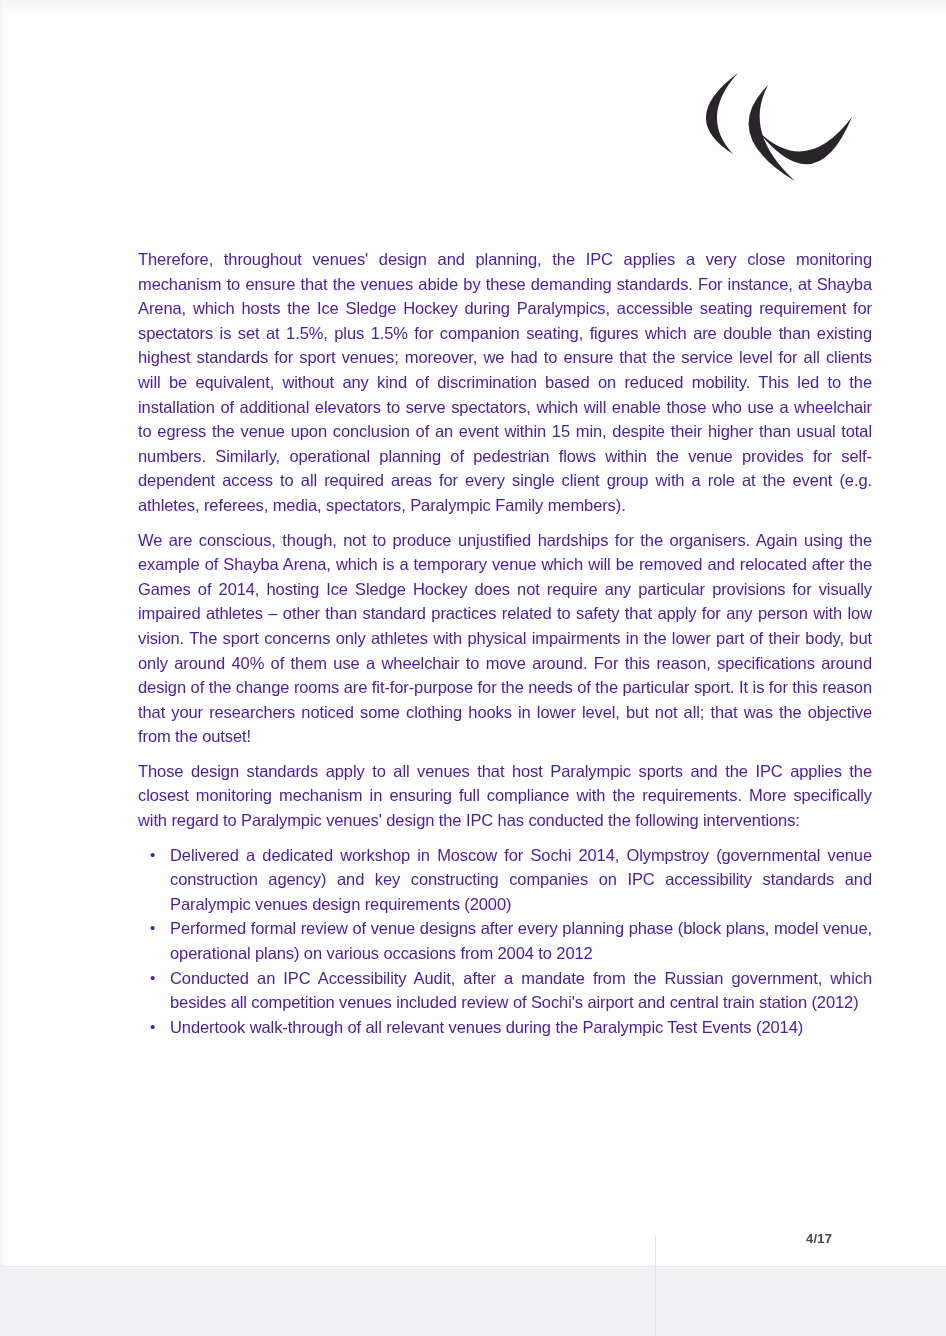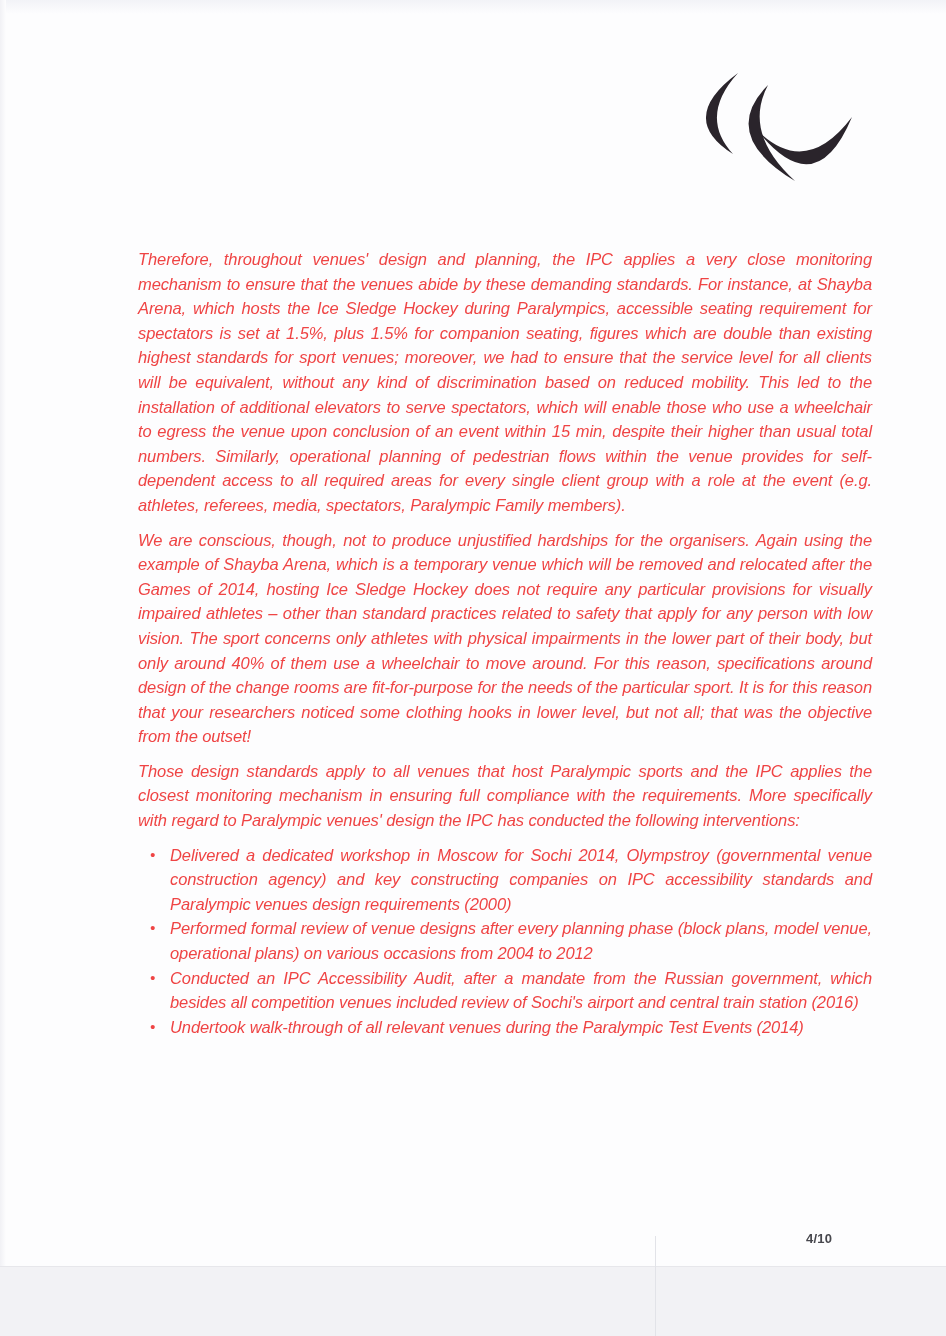--- a/index.html
+++ b/index.html
@@ -28,21 +28,21 @@
   .scan-vline {
     position: absolute; left: 655px; top: 1236px; width: 1px; height: 100px;
     background: #e2e3e8;
   }
   .logo {
     position: absolute; left: 690px; top: 60px; width: 180px; height: 140px;
   }
   .letter-body {
     position: absolute; left: 138px; top: 247px; width: 734px;
     font-size: 16.5px; line-height: 24.6px; letter-spacing: -0.1px;
-    color: #ef4444; text-align: justify; font-style: italic;
+    color: #4c1d95; text-align: justify;
   }
   .letter-body p { margin: 0 0 10px 0; }
   ul.interventions { list-style: none; margin: 0; padding: 0 0 0 12px; }
   ul.interventions li { display: flex; }
   ul.interventions .marker { flex: 0 0 20px; width: 20px; font-size: 15px; }
   ul.interventions .btext { flex: 1; text-align: justify; }
   .pagenum {
     position: absolute; left: 806px; top: 1231px;
     font-size: 13px; font-weight: bold; color: #47474d; letter-spacing: 0.2px;
   }
@@ -70,27 +70,27 @@
       <li>
         <span class="marker">•</span>
         <span class="btext">Delivered a dedicated workshop in Moscow for Sochi 2014, Olympstroy (governmental venue construction agency) and key constructing companies on IPC accessibility standards and Paralympic venues design requirements (2000)</span>
       </li>
       <li>
         <span class="marker">•</span>
         <span class="btext">Performed formal review of venue designs after every planning phase (block plans, model venue, operational plans) on various occasions from 2004 to 2012</span>
       </li>
       <li>
         <span class="marker">•</span>
-        <span class="btext">Conducted an IPC Accessibility Audit, after a mandate from the Russian government, which besides all competition venues included review of Sochi's airport and central train station (2016)</span>
+        <span class="btext">Conducted an IPC Accessibility Audit, after a mandate from the Russian government, which besides all competition venues included review of Sochi's airport and central train station (2012)</span>
       </li>
       <li>
         <span class="marker">•</span>
         <span class="btext">Undertook walk-through of all relevant venues during the Paralympic Test Events (2014)</span>
       </li>
     </ul>
   </div>
 
-  <div class="pagenum">4/10</div>
+  <div class="pagenum">4/17</div>
 
   <div class="scan-bottom"></div>
   <div class="scan-vline"></div>
 
 </div>
 
 </body></html>

